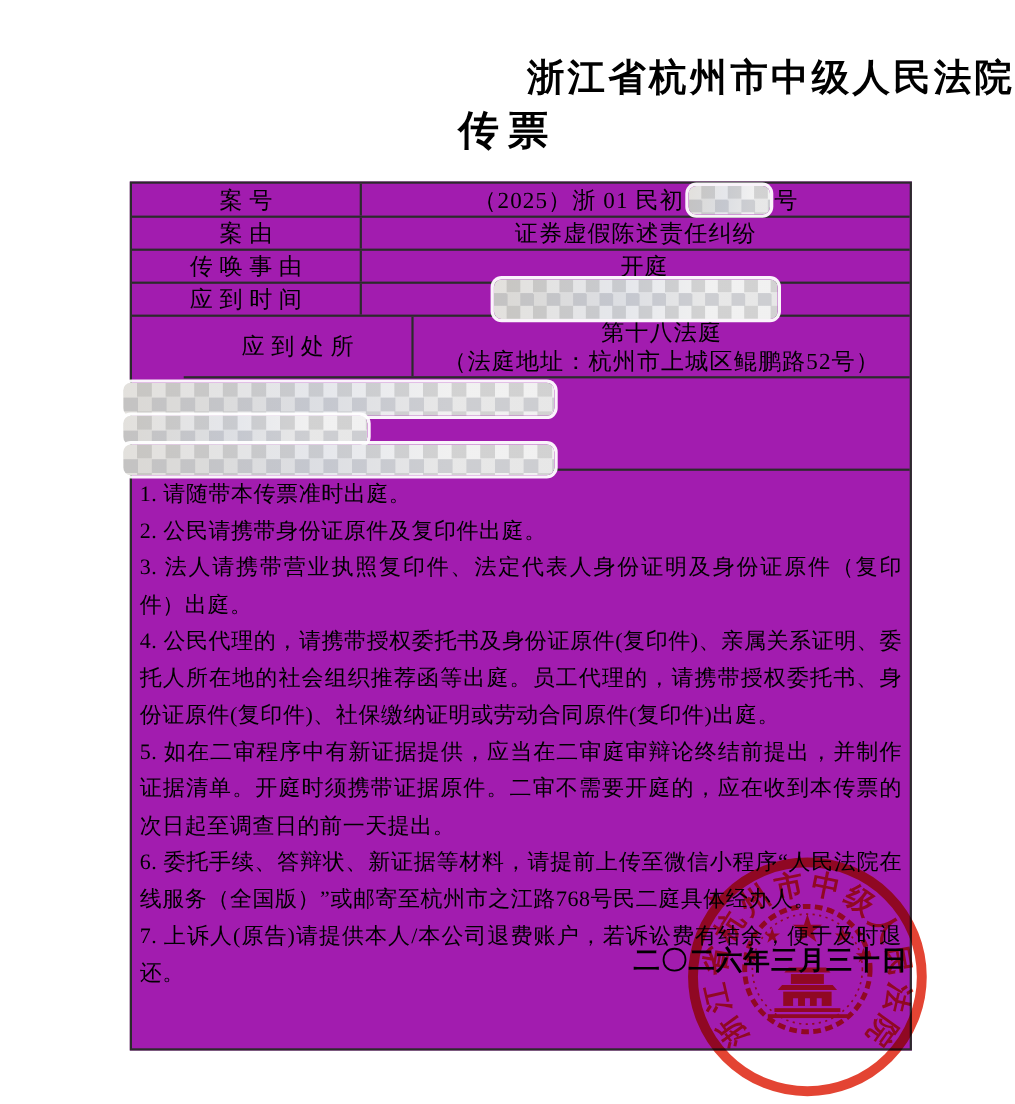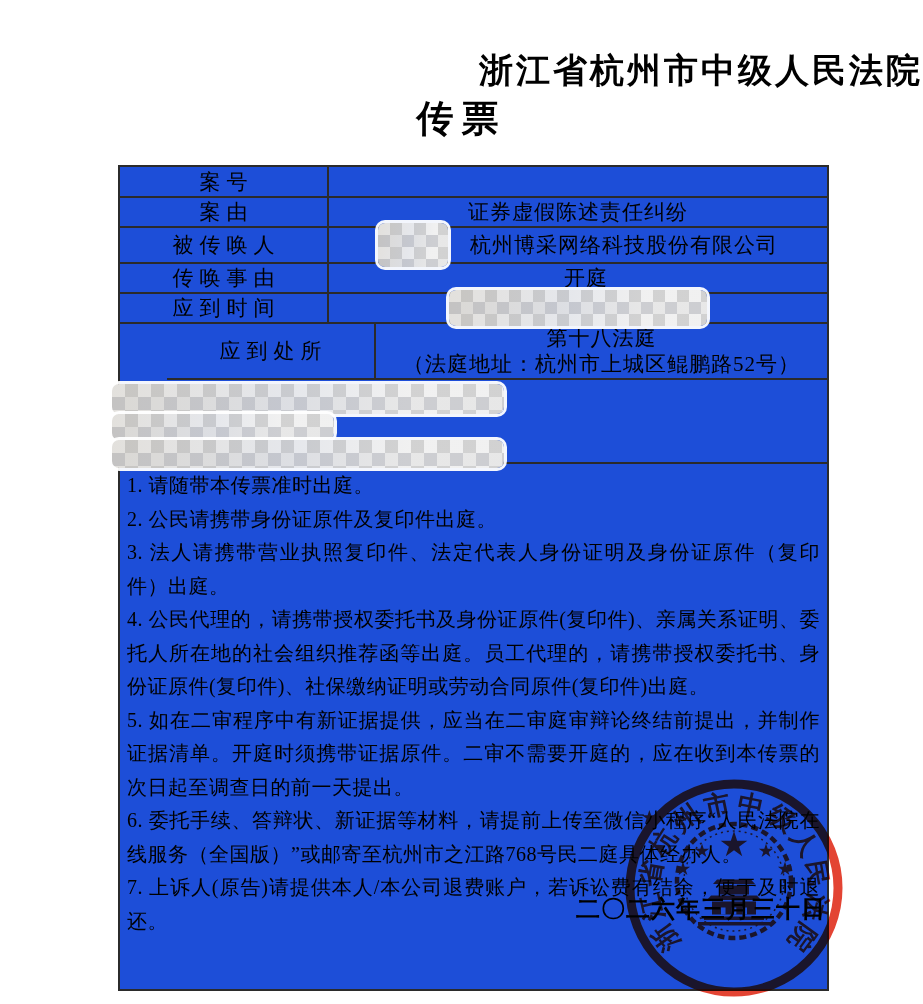--- a/index.html
+++ b/index.html
@@ -5,21 +5,21 @@
   * { margin:0; padding:0; box-sizing:border-box; }
   html,body { width:923px; height:1004px; background:#ffffff; overflow:hidden;
               font-family:"Liberation Serif","DejaVu Serif",serif; color:#000; position:relative; }
 
   .court-name { position:absolute; top:48px; left:0; width:923px; text-align:right;
                 font-size:34px; font-weight:bold; letter-spacing:3px; }
   .doc-title  { position:absolute; top:94px; left:0; width:923px; text-align:center;
                 font-size:37px; font-weight:bold; letter-spacing:8px; }
 
   .summons-table { position:absolute; left:118px; top:165px; width:711px;
-                   border:2px solid #2b2b2b; background:#1d4ed8; }
+                   border:2px solid #2b2b2b; background:#a21caf; }
   .trow { display:flex; border-bottom:2px solid #2b2b2b; position:relative; }
   .trow:last-child { border-bottom:none; }
   .tlabel { width:209px; border-right:2px solid #2b2b2b; display:flex;
             align-items:center; justify-content:center; font-size:21px;
             letter-spacing:6px; padding-left:6px; }
   .tvalue { flex:1; display:flex; align-items:center; justify-content:center;
             font-size:21px; letter-spacing:1px; }
   .r-case   { height:31px; }
   .r-cause  { height:30px;font-family:Liberation Serif, serif; }
   .r-person { height:36px; }
@@ -60,34 +60,32 @@
 </head>
 <body>
 
 <div class="court-name">浙江省杭州市中级人民法院</div>
 <div class="doc-title">传票</div>
 
 <div class="summons-table">
 
   <div class="trow r-case">
     <div class="tlabel">案号</div>
+    <div class="tvalue">
+      <span>（2025）浙 01 民初</span>
+      <span class="mosaic mosaic-caseno"></span>
+      <span>号</span>
+    </div>
   </div>
 
   <div class="trow r-cause">
     <div class="tlabel">案由</div>
     <div class="tvalue">证券虚假陈述责任纠纷</div>
   </div>
 
-  <div class="trow r-person">
-    <div class="tlabel">被传唤人</div>
-    <div class="tvalue">
-      <span class="mosaic mosaic-person"></span>
-      <span>杭州博采网络科技股份有限公司</span>
-    </div>
-  </div>
 
   <div class="trow r-reason">
     <div class="tlabel">传唤事由</div>
     <div class="tvalue">开庭</div>
   </div>
 
   <div class="trow r-time">
     <div class="tlabel">应到时间</div>
     <div class="tvalue">
       <span class="mosaic mosaic-time"></span>

